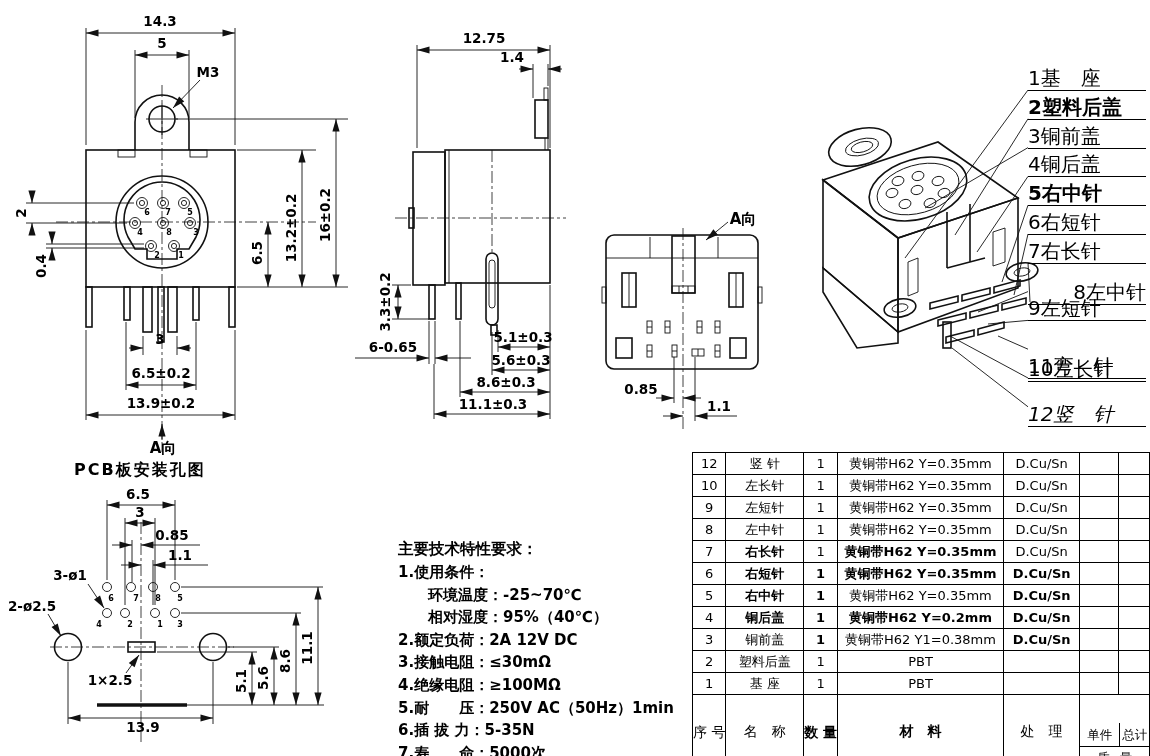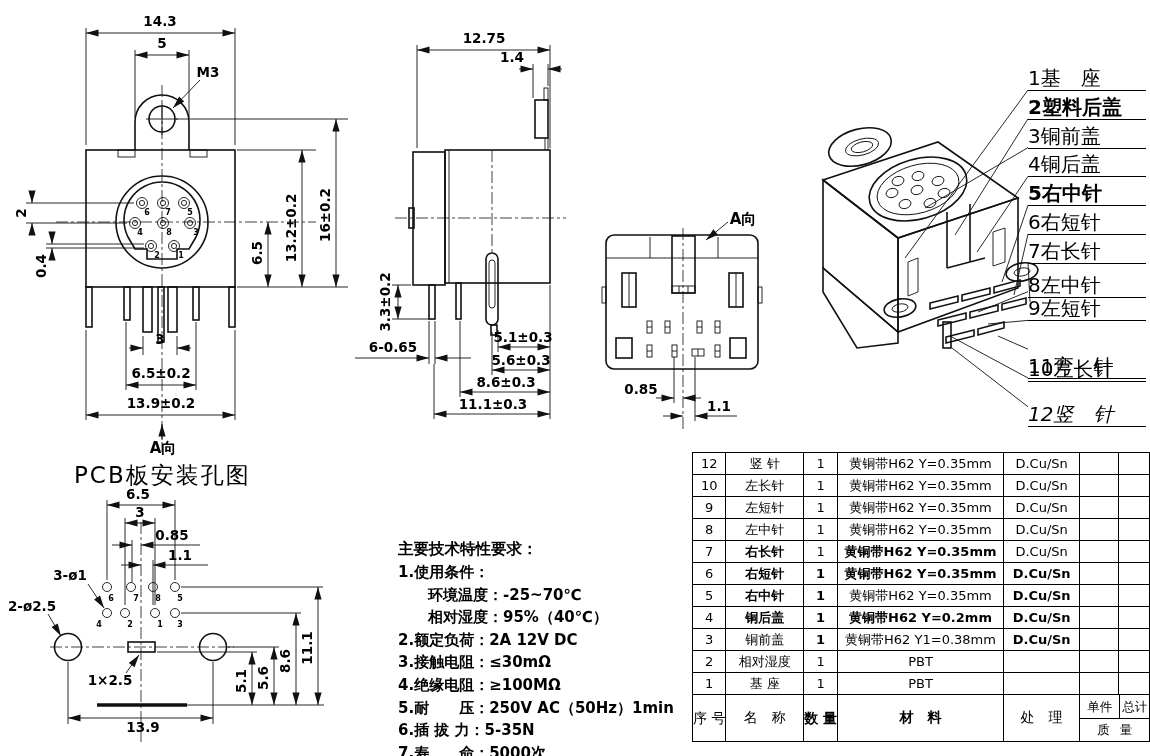--- a/index.html
+++ b/index.html
@@ -14,36 +14,36 @@
   .thick{fill:none;stroke:#111;stroke-width:3.5;}
   text{font-family:"DejaVu Sans","Liberation Sans",sans-serif;text-anchor:middle;fill:#000;}
   .dt{font-size:13.5px;font-weight:bold;}
   .dts{font-size:8px;font-weight:bold;}
   .vl{font-size:15px;font-weight:bold;}
   
   .callout{position:absolute;left:1028px;width:118px;height:24px;border-bottom:1.4px solid #000;
            font-size:20px;line-height:24px;white-space:nowrap;}
   .callout.b{font-weight:800;}
   
-  .pcb-title{position:absolute;left:74px;top:460px;font-size:23px;font-weight:400;letter-spacing:2px;}
+  .pcb-title{position:absolute;left:74px;top:460px;font-size:16px;font-weight:700;letter-spacing:2px;}
   
   .notes{position:absolute;left:398px;top:500px;width:300px;font-size:15px;font-weight:700;margin-top:38px;}
   .notes .nline{line-height:22.6px;white-space:nowrap;}
   .notes .ind1{padding-left:30px;}
   .notes .ntitle{line-height:23px;font-size:15.5px;}
   
   table.bom{position:absolute;left:692px;top:452px;border-collapse:collapse;table-layout:fixed;
             font-size:13px;font-weight:400;}
   table.bom td{border:1.3px solid #000;text-align:center;vertical-align:middle;height:21px;
                padding:0;overflow:hidden;white-space:nowrap;}
   table.bom td.b{font-weight:900;}
   table.bom tr.hdr td{height:46px;font-size:14px;}
   .pre{white-space:pre-line;line-height:1.15;}
   .masscell{padding:0 !important;}
-  .mass-top{display:flex;border-bottom:1.3px solid #000;height:23px;font-size:12.5px;line-height:23px;}
+  .mass-top{display:flex;border-bottom:1.3px solid #000;height:23px;font-size:12.5px;line-height:23px;margin-top:28px;}
   .mass-top span:first-child{width:39px;border-right:1.3px solid #000;}
   .mass-top span:last-child{flex:1;}
   .mass-bot{height:22px;font-size:12.5px;line-height:22px;letter-spacing:10px;text-indent:10px;}
 </style>
 </head>
 <body>
 
 <div class="canvas">
 
 <svg width="1150" height="756" viewBox="0 0 1150 756">
@@ -375,21 +375,21 @@
 <div class="pcb-title">PCB板安装孔图</div>
 
 <div id="callouts">
       <div class="callout" style="top: 66px;"><span>1基　座</span></div>
       <div class="callout b" style="top: 94.8px;"><span>2塑料后盖</span></div>
       <div class="callout" style="top: 123.6px;"><span>3铜前盖</span></div>
       <div class="callout" style="top: 152.4px;"><span>4铜后盖</span></div>
       <div class="callout b" style="top: 181.2px;"><span>5右中针</span></div>
       <div class="callout" style="top: 210px;"><span>6右短针</span></div>
       <div class="callout" style="top: 238.8px;"><span>7右长针</span></div>
-      <div class="callout" style="top: 273px;"><span>8左中针</span></div>
+      <div class="callout" style="top: 280px; text-align: right;"><span>8左中针</span></div>
       <div class="callout" style="top: 296.4px;"><span>9左短针</span></div>
       <div class="callout" style="top: 325.2px; margin-top: 32px;"><span>10左长针</span></div>
       <div class="callout" style="top: 354px;"><span>11弯　针</span></div>
       <div class="callout" style="top: 402px; font-style: italic;"><span>12竖　针</span></div>
     </div>
 
 <div class="notes" id="notes">
   <div class="ntitle">主要技术特性要求：</div>
 <div class="nline">1.使用条件：</div>
       <div class="nline ind1">环境温度：-25~70℃</div>
@@ -489,21 +489,21 @@
           <td>3</td>
           <td>铜前盖</td>
           <td class="b">1</td>
           <td>黄铜带H62 Y1=0.38mm</td>
           <td class="b">D.Cu/Sn</td>
           <td></td>
           <td></td>
         </tr>
         <tr>
           <td>2</td>
-          <td>相对湿度</td>
+          <td>塑料后盖</td>
           <td>1</td>
           <td>PBT</td>
           <td></td>
           <td></td>
           <td></td>
         </tr>
         <tr>
           <td>1</td>
           <td>基 座</td>
           <td>1</td>

